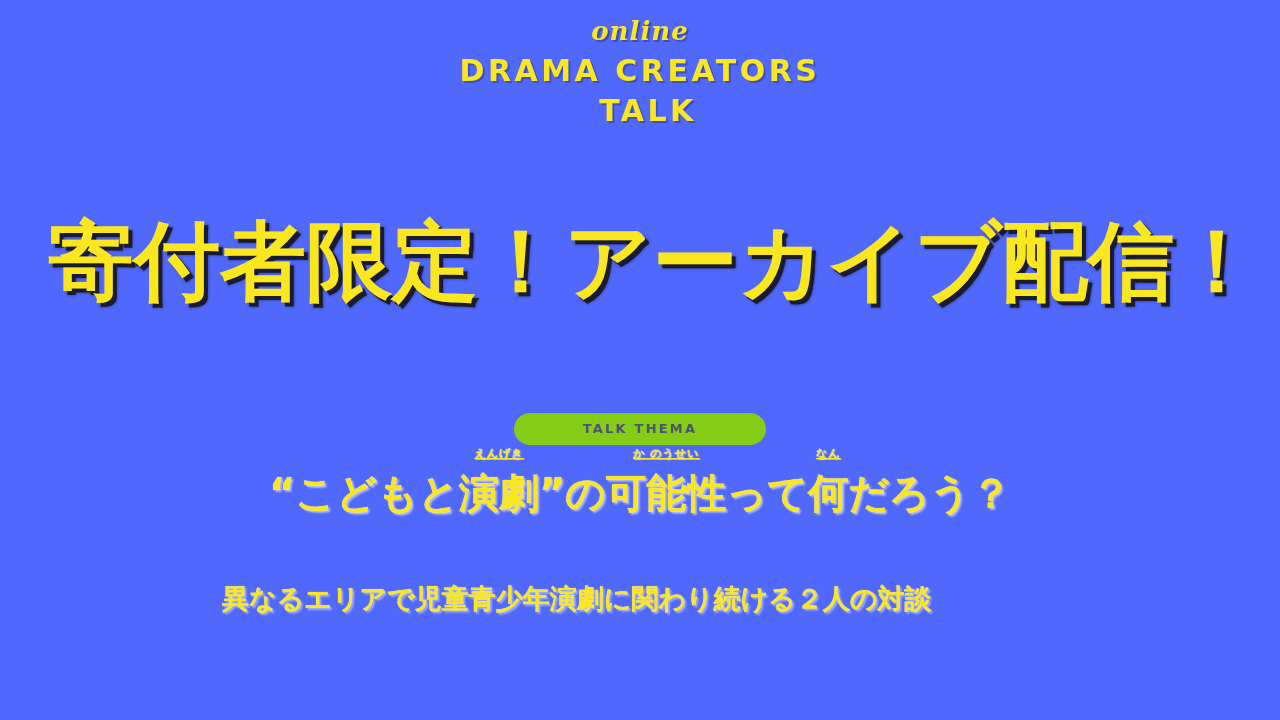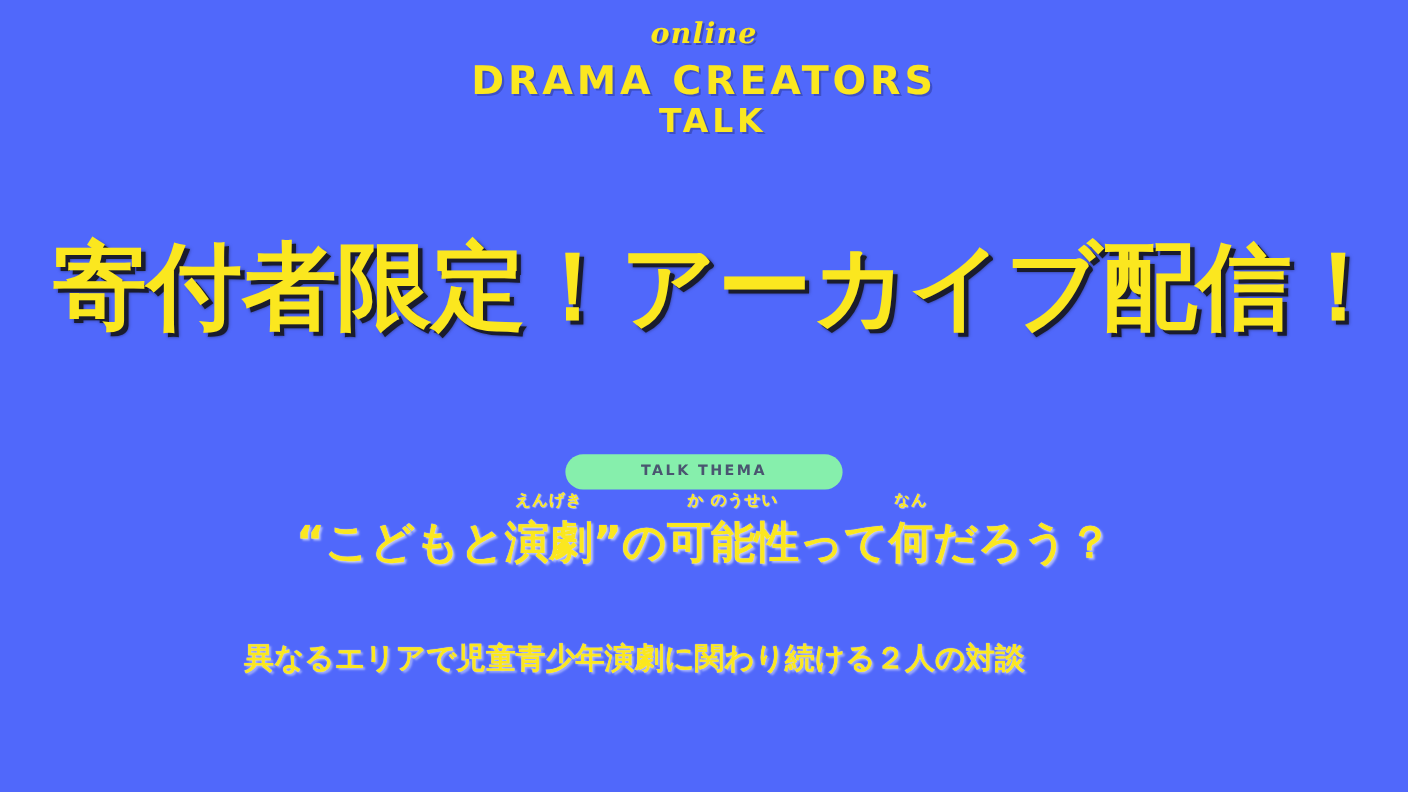--- a/index.html
+++ b/index.html
@@ -34,21 +34,21 @@
     font-size: 26px;
     color: #fbe71f;
     letter-spacing: 1px;
     text-shadow: 2px 2px 0 rgba(20,24,80,0.35);
     display: block;
     height: 30px;
   }
   .logo-main {
     font-family: "DejaVu Sans", "Liberation Sans", sans-serif;
     font-weight: 700;
-    font-size: 36px;
+    font-size: 30px;
     color: #fbe71f;
     letter-spacing: 3.5px;
     text-shadow: 2px 2px 0 rgba(20,24,80,0.30);
     display: block;
     margin-top: 8px;
     height: 34px;
   }
   .logo-sub {
     font-family: "DejaVu Sans", "Liberation Sans", sans-serif;
     font-weight: 700;
@@ -90,21 +90,21 @@
     top: 413px;
     text-align: center;
     height: 34px;
   }
   .pill {
     display: inline-block;
     width: 252px;
     height: 32px;
     line-height: 32px;
     border-radius: 16px;
-    background: #86efac;
+    background: #84cc16;
     color: #4a5570;
     font-family: "DejaVu Sans", "Liberation Sans", sans-serif;
     font-weight: 700;
     font-size: 13px;
     letter-spacing: 2.2px;
     text-align: center;
     box-sizing: border-box;
   }
 
   
@@ -127,29 +127,30 @@
   .theme .rb {
     display: inline-block;
     position: relative;
     vertical-align: baseline;
   }
   .theme .rt {
     position: absolute;
     left: 50%;
     transform: translateX(-50%);
     top: -22px;
-    font-size: 14px;
+    font-size: 11px;
     font-weight: 700;
     line-height: 1;
     letter-spacing: 1px;
     white-space: nowrap;
     color: #fbe71f;
     text-shadow:
       0 0 1px rgba(255,255,255,0.9),
       1px 1px 1px rgba(255,255,255,0.5);
+    text-decoration: underline;
   }
 
   
   .desc {
     position: absolute;
     left: 222px;
     top: 580px;
     font-family: "DejaVu Sans", "Liberation Sans", sans-serif;
     font-weight: 700;
     font-size: 27px;

